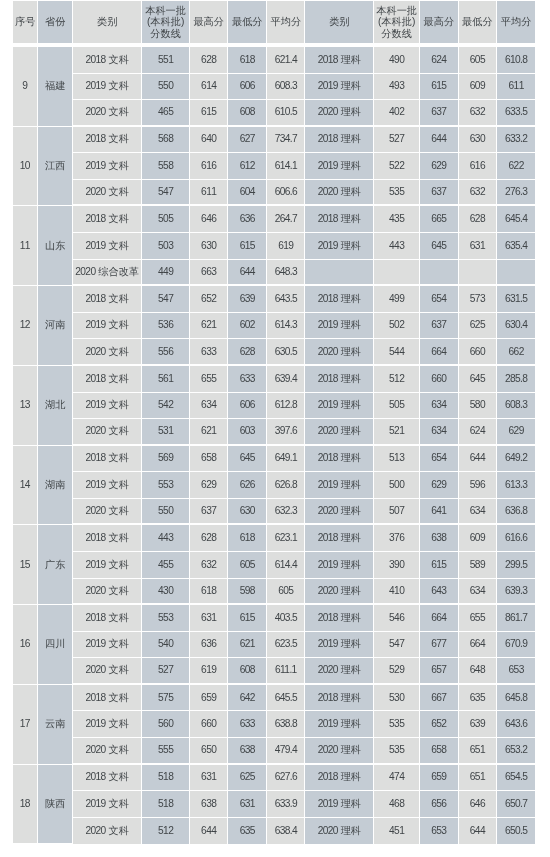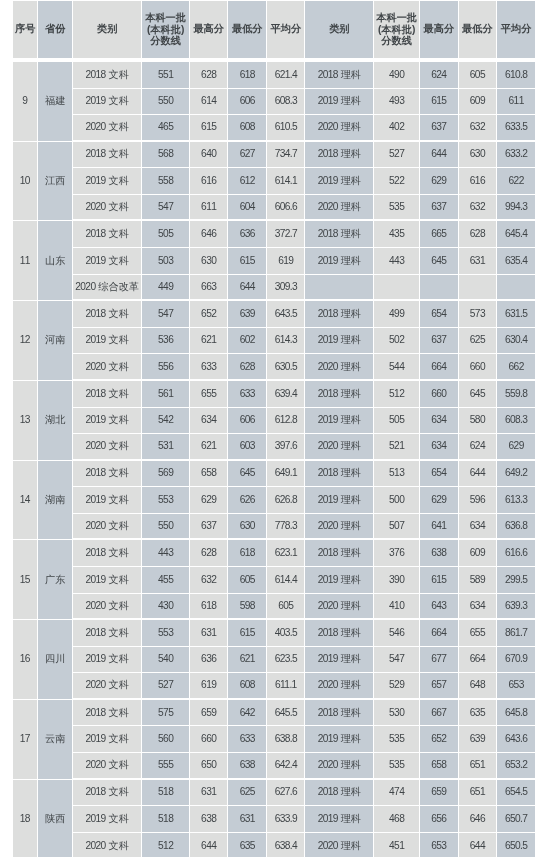--- a/index.html
+++ b/index.html
@@ -38,23 +38,22 @@
     background: #dddedd;
     white-space: nowrap;
   }
   #score-table td.alt, #score-table th.alt { background: #c4ccd4; }
   #score-table .num { letter-spacing: -0.62px; }
   #score-table td.num { text-indent: 0.62px; }
   #score-table .cjk { letter-spacing: 0; }
   #score-table tr.group-end > td { border-bottom: 2.2px solid #ffffff; }
   #score-table .c-last { border-right: none; }
   #score-table thead th {
-    height: 61px;
+    height: 46px;
     border-bottom: 4.6px solid #ffffff;
-    font-weight: bold;
   }
   #score-table tbody tr { height: 26.59px; }
   #score-table tbody td { height: 26.59px; }
   #score-table tbody tr:last-child > td { border-bottom: none; }
   #score-table th.hdr-multi { line-height: 11.35px; white-space: normal; }
 </style>
 </head>
 <body>
 
 <table id="score-table">
@@ -156,30 +155,30 @@
 <tr class="group-end">
 <td><span class="num">2020</span><span class="cjk"> 文科</span></td>
 <td class="alt num"><span class="num">54</span><span class="cjk">7</span></td>
 <td class="num"><span class="num">61</span><span class="cjk">1</span></td>
 <td class="alt num"><span class="num">60</span><span class="cjk">4</span></td>
 <td class="num"><span class="num">606.</span><span class="cjk">6</span></td>
 <td class="alt"><span class="num">2020</span><span class="cjk"> 理科</span></td>
 <td class="num"><span class="num">53</span><span class="cjk">5</span></td>
 <td class="alt num"><span class="num">63</span><span class="cjk">7</span></td>
 <td class="num"><span class="num">63</span><span class="cjk">2</span></td>
-<td class="alt num c-last"><span class="num">994.</span><span class="cjk">3</span></td>
+<td class="alt num c-last"><span class="num">276.</span><span class="cjk">3</span></td>
 </tr>
 <tr>
 <td rowspan="3"><span class="num">1</span><span class="cjk">1</span></td>
 <td rowspan="3" class="alt">山东</td>
 <td><span class="num">2018</span><span class="cjk"> 文科</span></td>
 <td class="alt num"><span class="num">50</span><span class="cjk">5</span></td>
 <td class="num"><span class="num">64</span><span class="cjk">6</span></td>
 <td class="alt num"><span class="num">63</span><span class="cjk">6</span></td>
-<td class="num"><span class="num">372.</span><span class="cjk">7</span></td>
+<td class="num"><span class="num">264.</span><span class="cjk">7</span></td>
 <td class="alt"><span class="num">2018</span><span class="cjk"> 理科</span></td>
 <td class="num"><span class="num">43</span><span class="cjk">5</span></td>
 <td class="alt num"><span class="num">66</span><span class="cjk">5</span></td>
 <td class="num"><span class="num">62</span><span class="cjk">8</span></td>
 <td class="alt num c-last"><span class="num">645.</span><span class="cjk">4</span></td>
 </tr>
 <tr>
 <td><span class="num">2019</span><span class="cjk"> 文科</span></td>
 <td class="alt num"><span class="num">50</span><span class="cjk">3</span></td>
 <td class="num"><span class="num">63</span><span class="cjk">0</span></td>
@@ -189,21 +188,21 @@
 <td class="num"><span class="num">44</span><span class="cjk">3</span></td>
 <td class="alt num"><span class="num">64</span><span class="cjk">5</span></td>
 <td class="num"><span class="num">63</span><span class="cjk">1</span></td>
 <td class="alt num c-last"><span class="num">635.</span><span class="cjk">4</span></td>
 </tr>
 <tr class="group-end">
 <td><span class="num">2020</span><span class="cjk"> 综合改革</span></td>
 <td class="alt num"><span class="num">44</span><span class="cjk">9</span></td>
 <td class="num"><span class="num">66</span><span class="cjk">3</span></td>
 <td class="alt num"><span class="num">64</span><span class="cjk">4</span></td>
-<td class="num"><span class="num">309.</span><span class="cjk">3</span></td>
+<td class="num"><span class="num">648.</span><span class="cjk">3</span></td>
 <td class="alt"></td>
 <td class="num"></td>
 <td class="alt num"></td>
 <td class="num"></td>
 <td class="alt num c-last"></td>
 </tr>
 <tr>
 <td rowspan="3"><span class="num">1</span><span class="cjk">2</span></td>
 <td rowspan="3" class="alt">河南</td>
 <td><span class="num">2018</span><span class="cjk"> 文科</span></td>
@@ -246,21 +245,21 @@
 <td rowspan="3" class="alt">湖北</td>
 <td><span class="num">2018</span><span class="cjk"> 文科</span></td>
 <td class="alt num"><span class="num">56</span><span class="cjk">1</span></td>
 <td class="num"><span class="num">65</span><span class="cjk">5</span></td>
 <td class="alt num"><span class="num">63</span><span class="cjk">3</span></td>
 <td class="num"><span class="num">639.</span><span class="cjk">4</span></td>
 <td class="alt"><span class="num">2018</span><span class="cjk"> 理科</span></td>
 <td class="num"><span class="num">51</span><span class="cjk">2</span></td>
 <td class="alt num"><span class="num">66</span><span class="cjk">0</span></td>
 <td class="num"><span class="num">64</span><span class="cjk">5</span></td>
-<td class="alt num c-last"><span class="num">559.</span><span class="cjk">8</span></td>
+<td class="alt num c-last"><span class="num">285.</span><span class="cjk">8</span></td>
 </tr>
 <tr>
 <td><span class="num">2019</span><span class="cjk"> 文科</span></td>
 <td class="alt num"><span class="num">54</span><span class="cjk">2</span></td>
 <td class="num"><span class="num">63</span><span class="cjk">4</span></td>
 <td class="alt num"><span class="num">60</span><span class="cjk">6</span></td>
 <td class="num"><span class="num">612.</span><span class="cjk">8</span></td>
 <td class="alt"><span class="num">2019</span><span class="cjk"> 理科</span></td>
 <td class="num"><span class="num">50</span><span class="cjk">5</span></td>
 <td class="alt num"><span class="num">63</span><span class="cjk">4</span></td>
@@ -303,21 +302,21 @@
 <td class="num"><span class="num">50</span><span class="cjk">0</span></td>
 <td class="alt num"><span class="num">62</span><span class="cjk">9</span></td>
 <td class="num"><span class="num">59</span><span class="cjk">6</span></td>
 <td class="alt num c-last"><span class="num">613.</span><span class="cjk">3</span></td>
 </tr>
 <tr class="group-end">
 <td><span class="num">2020</span><span class="cjk"> 文科</span></td>
 <td class="alt num"><span class="num">55</span><span class="cjk">0</span></td>
 <td class="num"><span class="num">63</span><span class="cjk">7</span></td>
 <td class="alt num"><span class="num">63</span><span class="cjk">0</span></td>
-<td class="num"><span class="num">778.</span><span class="cjk">3</span></td>
+<td class="num"><span class="num">632.</span><span class="cjk">3</span></td>
 <td class="alt"><span class="num">2020</span><span class="cjk"> 理科</span></td>
 <td class="num"><span class="num">50</span><span class="cjk">7</span></td>
 <td class="alt num"><span class="num">64</span><span class="cjk">1</span></td>
 <td class="num"><span class="num">63</span><span class="cjk">4</span></td>
 <td class="alt num c-last"><span class="num">636.</span><span class="cjk">8</span></td>
 </tr>
 <tr>
 <td rowspan="3"><span class="num">1</span><span class="cjk">5</span></td>
 <td rowspan="3" class="alt">广东</td>
 <td><span class="num">2018</span><span class="cjk"> 文科</span></td>
@@ -417,21 +416,21 @@
 <td class="num"><span class="num">53</span><span class="cjk">5</span></td>
 <td class="alt num"><span class="num">65</span><span class="cjk">2</span></td>
 <td class="num"><span class="num">63</span><span class="cjk">9</span></td>
 <td class="alt num c-last"><span class="num">643.</span><span class="cjk">6</span></td>
 </tr>
 <tr class="group-end">
 <td><span class="num">2020</span><span class="cjk"> 文科</span></td>
 <td class="alt num"><span class="num">55</span><span class="cjk">5</span></td>
 <td class="num"><span class="num">65</span><span class="cjk">0</span></td>
 <td class="alt num"><span class="num">63</span><span class="cjk">8</span></td>
-<td class="num"><span class="num">642.</span><span class="cjk">4</span></td>
+<td class="num"><span class="num">479.</span><span class="cjk">4</span></td>
 <td class="alt"><span class="num">2020</span><span class="cjk"> 理科</span></td>
 <td class="num"><span class="num">53</span><span class="cjk">5</span></td>
 <td class="alt num"><span class="num">65</span><span class="cjk">8</span></td>
 <td class="num"><span class="num">65</span><span class="cjk">1</span></td>
 <td class="alt num c-last"><span class="num">653.</span><span class="cjk">2</span></td>
 </tr>
 <tr>
 <td rowspan="3"><span class="num">1</span><span class="cjk">8</span></td>
 <td rowspan="3" class="alt">陕西</td>
 <td><span class="num">2018</span><span class="cjk"> 文科</span></td>

